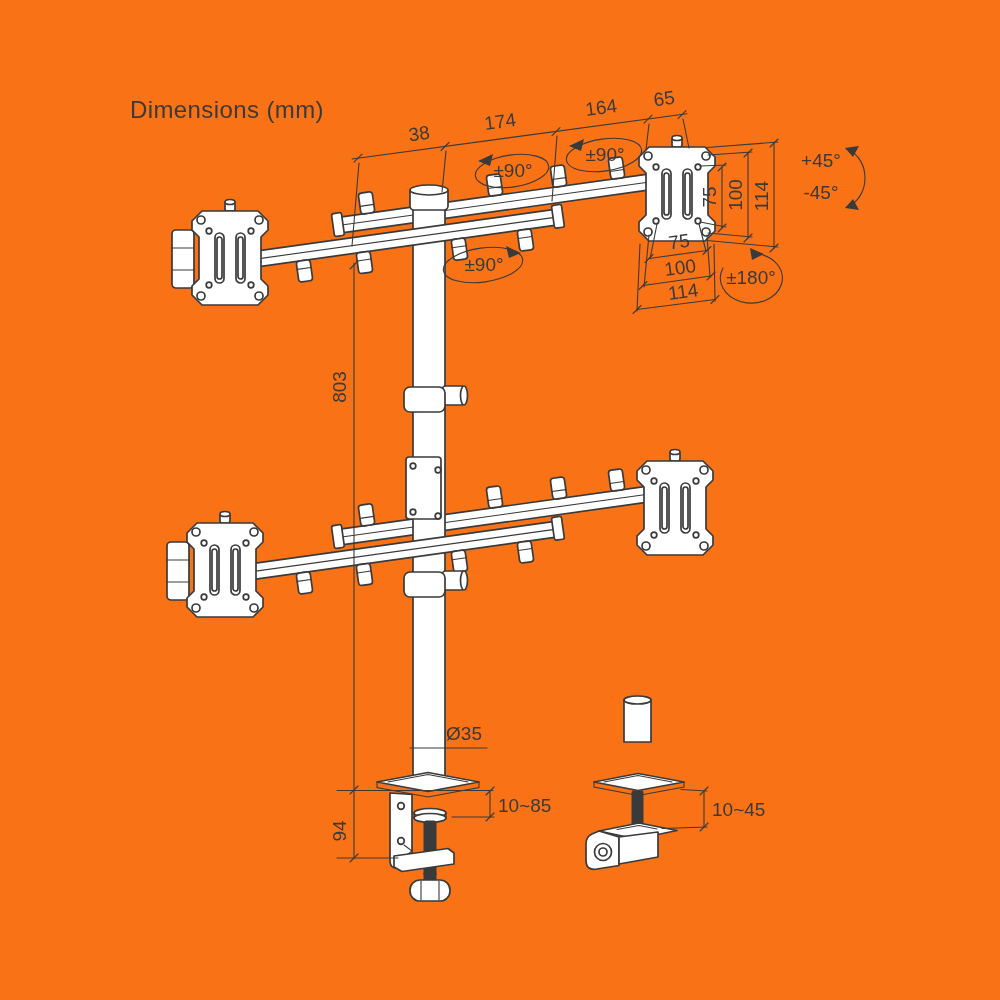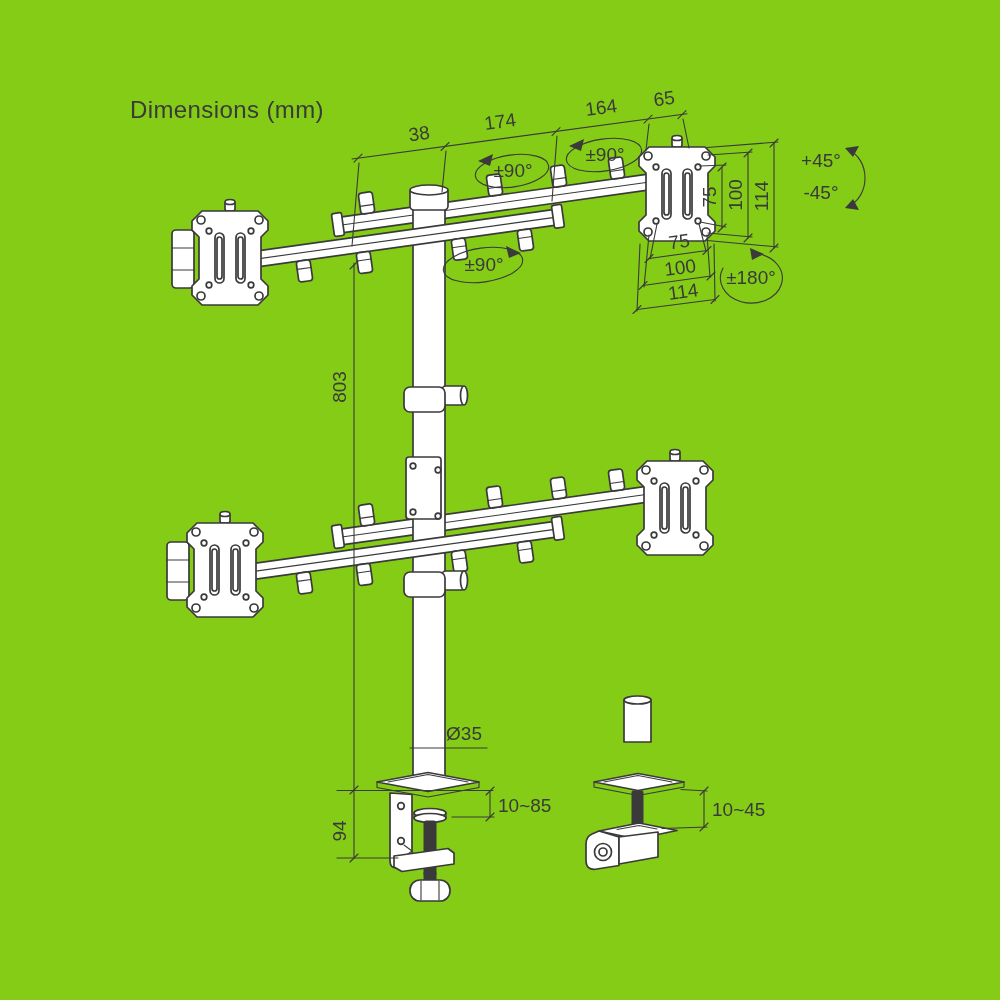--- a/index.html
+++ b/index.html
@@ -1,16 +1,16 @@
 <!DOCTYPE html>
 <html><head>
 <meta charset="utf-8">
 <style>
   html,body{margin:0;padding:0;background:#ffffff;}
-  .stage{position:relative;width:1000px;height:1000px;background:#84cc16;overflow:hidden;
+  .stage{position:relative;width:1000px;height:1000px;background:#f97316;overflow:hidden;
          font-family:"Liberation Sans", sans-serif;}
   svg{position:absolute;left:0;top:0;}
   text{font-family:"Liberation Sans", sans-serif;fill:#3a3a3a;}
   .t-dim{font-size:19px;}
   .t-title{font-size:24px;letter-spacing:.4px;font-weight:500;}
   .part{stroke:#3a3a3a;stroke-width:1.7;fill:#ffffff;stroke-linejoin:round;stroke-linecap:round;}
   .part-dark{stroke:#3a3a3a;stroke-width:1;fill:#3a3a3a;}
   .dim{stroke:#3a3a3a;stroke-width:1.1;fill:none;stroke-linecap:round;}
   .arrow{fill:#3a3a3a;stroke:none;}
 </style>

